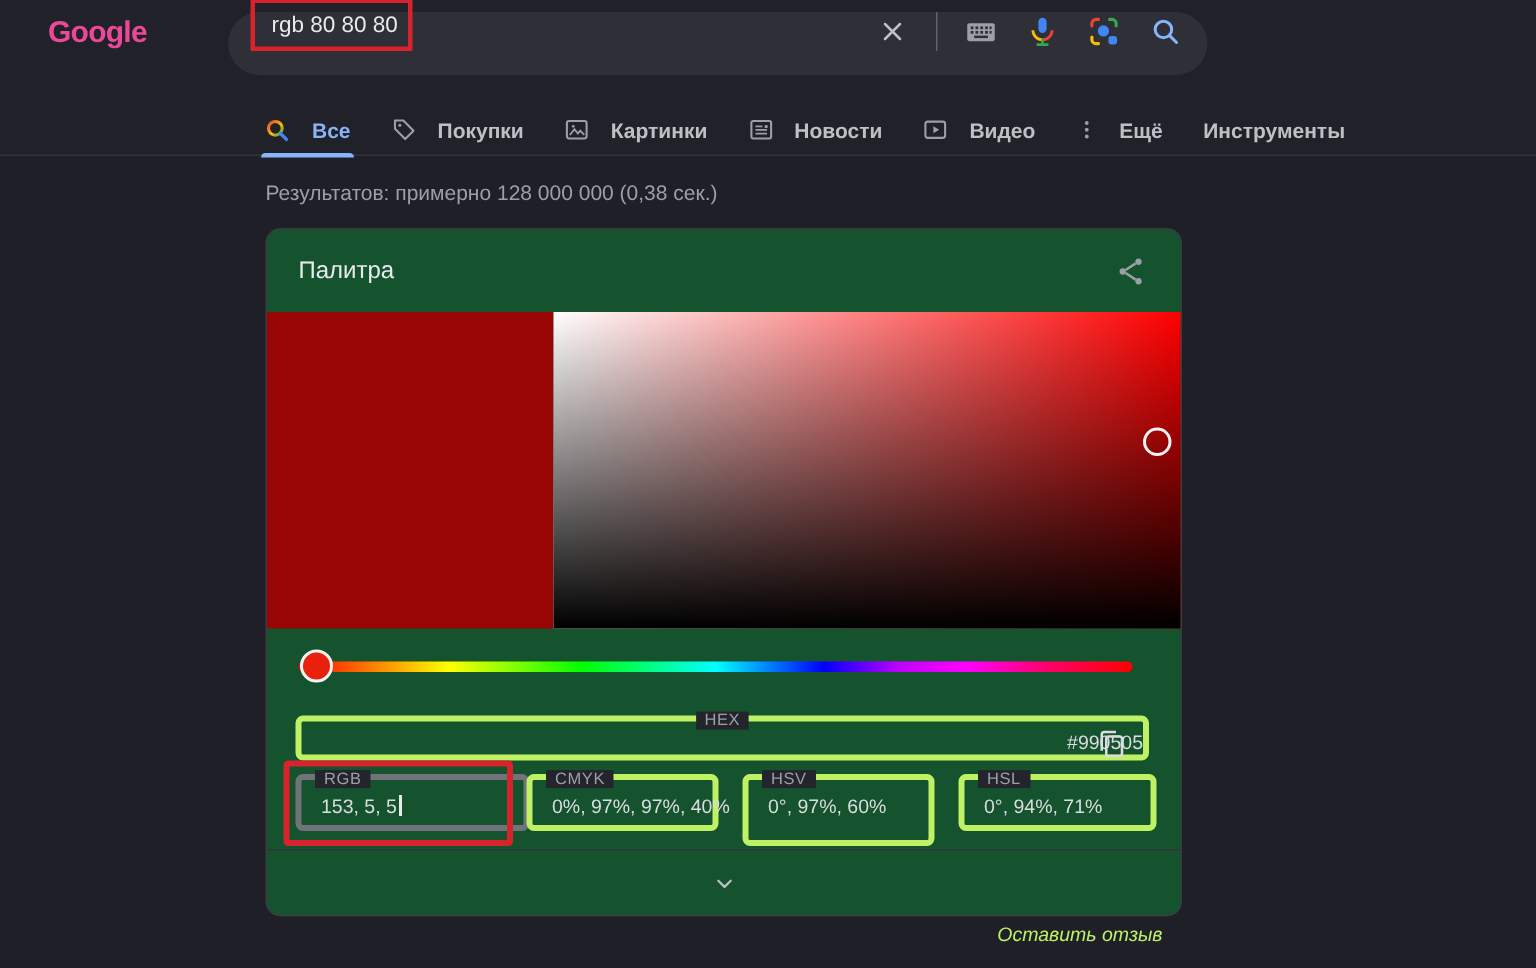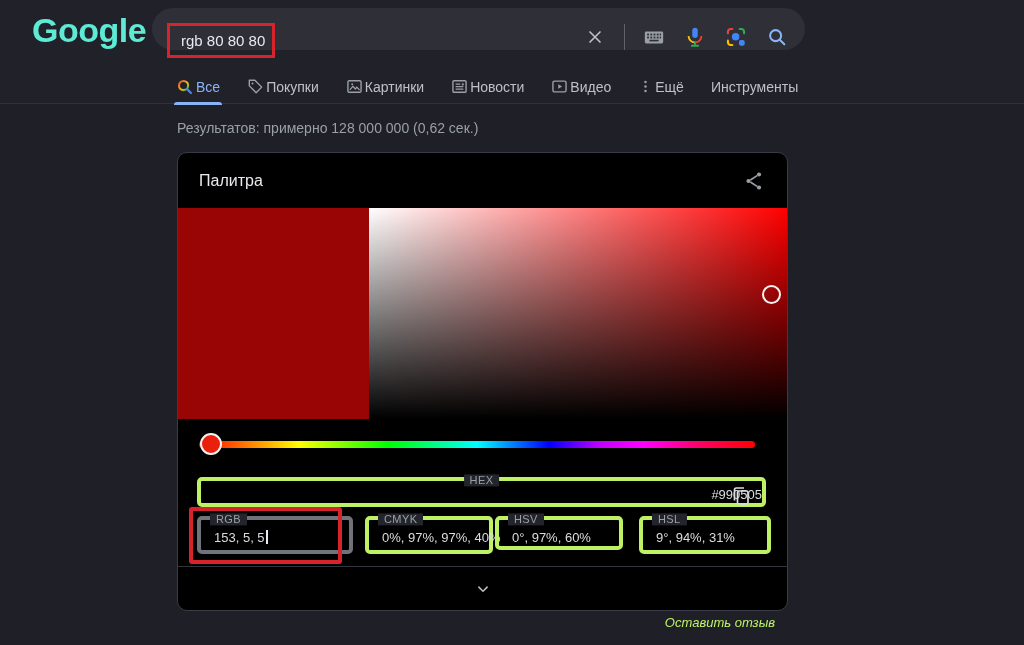--- a/index.html
+++ b/index.html
@@ -3,49 +3,49 @@
 <meta charset="utf-8">
 <style>
   * { margin:0; padding:0; box-sizing:border-box; }
   html,body { width:1024px; height:645px; overflow:hidden; }
   body { font-family:"Liberation Sans","DejaVu Sans",sans-serif; background:#1e1f27; }
   #screen { position:relative; width:1024px; height:645px; background:#1e1f27; }
 
   
   .topbar { position:absolute; left:0; top:0; width:1024px; height:104px;
             background:#212229; border-bottom:1px solid #31323c; }
-  .logo { position:absolute; left:32px; top:11px; font-size:34px; font-weight:bold;
-          letter-spacing:-0.5px; color:#5eead4; cursor:pointer; }
+  .logo { position:absolute; left:32px; top:11px; font-size:20px; font-weight:bold;
+          letter-spacing:-0.5px; color:#ec4899; cursor:pointer; }
   .search-pill { position:absolute; left:152px; top:8px; width:653px; height:42px;
-                 border-radius:21px; background:#2e2f37; display:flex; align-items:flex-end;gap:20px; }
+                 border-radius:21px; background:#2e2f37; display:flex; align-items:flex-start;gap:20px; }
   .query-wrap { position:relative; margin-left:29px; }
   .query-text { font-size:15px; color:#e8eaed; white-space:nowrap; }
   .ann-search { position:absolute; left:-14px; top:-9px; width:108px; height:35px;
                 border:3px solid var(--ann,#d7232b); pointer-events:none; }
   .pill-icons { margin-left:auto; display:flex; align-items:center; gap:17px; padding-right:16px; }
   .pill-icons .icon-btn { width:24px; height:24px; display:flex; align-items:center;
                           justify-content:center; cursor:pointer; }
   .v-div { width:1px; height:26px; background:#5f6368; }
 
   
   .tabs { position:absolute; left:176px; top:70px; width:612px; height:33px;
           display:flex; align-items:center; gap:27px; }
-  .tab { position:relative; display:flex; align-items:center; gap:2px;
-         font-size:14px; color:#bdc1c6; cursor:pointer; white-space:nowrap; }
+  .tab { position:relative; display:flex; align-items:center; gap:14px;
+         font-size:14px; color:#bdc1c6; cursor:pointer; white-space:nowrap;font-weight:bold; }
   .tab.active { color:#8ab4f8; }
   .tab.active::after { content:""; position:absolute; left:-2px; right:-2px; bottom:-9px;
                        height:3px; background:#8ab4f8; border-radius:3px 3px 0 0; }
   .tab-tools { margin-left:auto; }
 
   
   .stats { position:absolute; left:177px; top:120px; font-size:14px; color:#9aa0a6; }
 
   
   .card { position:absolute; left:177px; top:152px; width:611px; height:459px;
-          background:#000000; border:1px solid #3a3b44; border-radius:10px; }
+          background:#14532d; border:1px solid #3a3b44; border-radius:10px; }
   .card-header { height:55px; display:flex; align-items:center; padding:0 21px; }
   .card-title { font-size:16px; color:#e8eaed; }
   .share-btn { margin-left:auto; width:24px; height:24px; cursor:pointer; }
 
   .color-area { position:relative; height:211px; display:flex; cursor:crosshair; }
   .swatch { width:191px; height:211px; background:var(--selected-color,#990505); }
   .sv-gradient { flex:1; position:relative;
        background: linear-gradient(to bottom, rgba(0,0,0,0), #000 100%),
                    linear-gradient(to right, #ffffff, #ff0000); }
   .sv-handle { position:absolute; left:96.2%; top:40.6%; width:19px; height:19px;
@@ -66,22 +66,22 @@
   .hex-field { left:19px; top:324px; width:569px; height:30px; }
   .hex-field .flabel { left:50%; transform:translate(-50%,-55%); }
   .hex-field .fvalue { display:block; text-align:right; line-height:28px;
                        font-size:13px; color:#dadce0; }
   .copy-btn { position:absolute; right:9px; top:3px; width:24px; height:24px; cursor:pointer; }
 
   .vfield .flabel { left:9px; }
   .vfield .fvalue { display:block; padding-left:13px; line-height:36px;
                     font-size:13px; color:#dadce0; white-space:nowrap; }
   .f-rgb  { left:19px;  top:363px; width:156px; height:38px; border-color:#70747a; }
-  .f-cmyk { left:173px; top:363px; width:128px; height:38px;margin-left:14px; }
-  .f-hsv  { left:317px; top:363px; width:128px; height:34px; }
+  .f-cmyk { left:173px; top:363px; width:128px; height:38px; }
+  .f-hsv  { left:317px; top:363px; width:128px; height:48px; }
   .f-hsl  { left:461px; top:363px; width:132px; height:38px; }
   .text-cursor { display:inline-block; width:2px; height:14px; background:#e8eaed;
                  vertical-align:-2px; margin-left:1px; }
 
   .ann-rgb { position:absolute; left:11px; top:354px; width:153px; height:57px;
              border:4px solid var(--ann,#d7232b); border-radius:3px; pointer-events:none; }
 
   .card-divider { position:absolute; left:0; top:413px; width:100%; height:1px; background:#33343d; }
   .expand-row { position:absolute; left:0; top:414px; width:100%; height:44px;
                 display:flex; align-items:center; justify-content:center; cursor:pointer;
@@ -206,21 +206,21 @@
           <circle cx="10" cy="16" r="1.7" fill="#9aa0a6"></circle>
         </svg>
         <span>Ещё</span>
       </div>
       <div class="tab tab-tools">
         <span>Инструменты</span>
       </div>
     </div>
   </div>
 
-  <div class="stats">Результатов: примерно 128 000 000 (0,62 сек.)</div>
+  <div class="stats">Результатов: примерно 128 000 000 (0,38 сек.)</div>
 
   <div class="card">
 
     <div class="card-header">
       <span class="card-title">Палитра</span>
       <span class="share-btn">
         <svg width="24" height="24" viewBox="0 0 24 24">
           <circle cx="17" cy="5.5" r="2.1" fill="#9aa0a6"></circle>
           <circle cx="6.5" cy="12" r="2.1" fill="#9aa0a6"></circle>
           <circle cx="17" cy="18.5" r="2.1" fill="#9aa0a6"></circle>
@@ -258,21 +258,21 @@
     <div class="field vfield f-cmyk">
       <span class="flabel">CMYK</span>
       <span class="fvalue">0%, 97%, 97%, 40%</span>
     </div>
     <div class="field vfield f-hsv">
       <span class="flabel">HSV</span>
       <span class="fvalue">0°, 97%, 60%</span>
     </div>
     <div class="field vfield f-hsl">
       <span class="flabel">HSL</span>
-      <span class="fvalue">9°, 94%, 31%</span>
+      <span class="fvalue">0°, 94%, 71%</span>
     </div>
 
     <div class="ann-rgb"></div>
 
     <div class="card-divider"></div>
     <div class="expand-row">
       <svg width="18" height="18" viewBox="0 0 24 24">
         <path d="M6.5 9.5 L12 15 L17.5 9.5" fill="none" stroke="#bdc1c6" stroke-width="2" stroke-linecap="round" stroke-linejoin="round"></path>
       </svg>
     </div>

